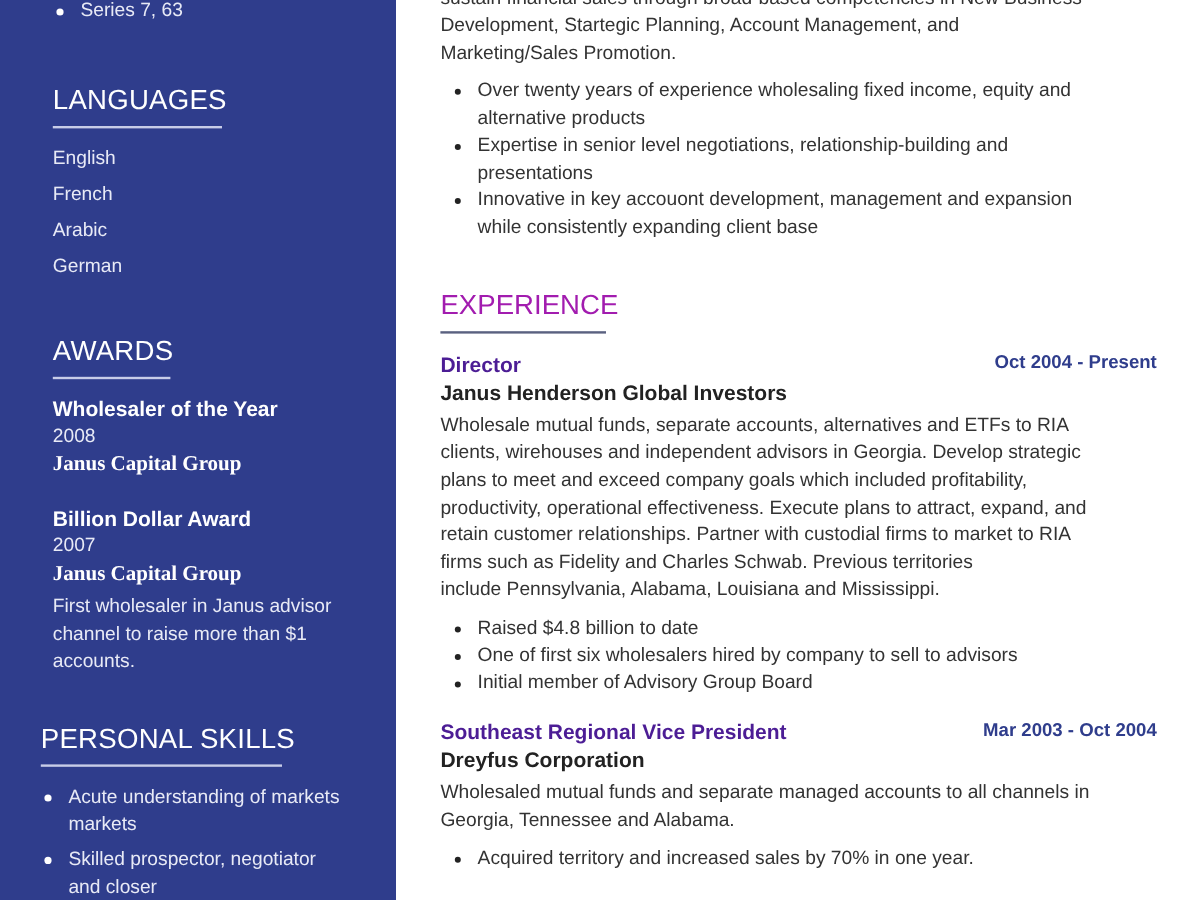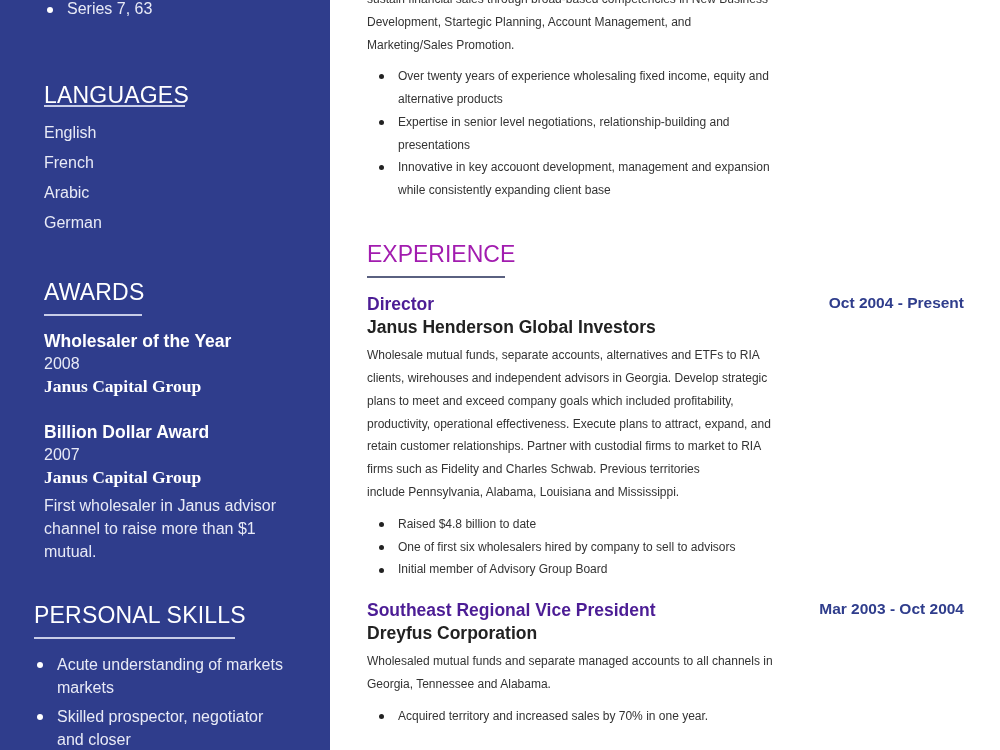--- a/index.html
+++ b/index.html
@@ -7,56 +7,56 @@
   .sidebar { position:absolute; left:0; top:0; width:330px; height:750px; background:#2f3d8c; color:#ffffff; }
   .main { position:absolute; left:330px; top:0; width:670px; height:750px; background:#ffffff; color:#333333; }
   .abs { position:absolute; }
   .side-text { font-size:16px; line-height:22px; color:#e8eaf6; }
   .side-h { font-size:23px; font-weight:500; color:#ffffff; letter-spacing:0.2px; }
   .side-rule { height:2px; background:#c8cde8; }
   .bullet-dot { position:absolute; width:6px; height:6px; border-radius:50%; background:#ffffff; }
   .award-title { font-size:17.5px; font-weight:bold; color:#ffffff; }
   .award-year { font-size:16px; color:#e8eaf6; }
   .award-org { font-size:17.5px; font-weight:bold; color:#ffffff;font-family:Liberation Serif, serif; }
-  .main-text { font-size:12px; line-height:22.8px; color:#333333; }
+  .main-text { font-size:16px; line-height:22.8px; color:#333333; }
   .main-bullet { position:absolute; width:5px; height:5px; border-radius:50%; background:#222; }
   .main-h { font-size:23px; color:#a21caf; font-weight:500; }
   .main-rule { height:2px; background:#5a6180; }
   .job-title { font-size:17.5px; font-weight:bold; color:#4c1d95; }
   .job-co { font-size:17.5px; font-weight:bold; color:#222; }
   .job-date { font-size:15.5px; color:#2f3d8c; font-weight:600; text-align:right; }
 </style>
 </head>
 <body>
 
 <div class="sidebar">
 
   <span class="bullet-dot" style="left:47px;top:7px;"></span>
   <div class="abs side-text" style="left:67px;top:-2px;">Series 7, 63</div>
 
-  <div class="abs side-h" style="left:44px;top:70px;margin-top:12px;">LANGUAGES</div>
+  <div class="abs side-h" style="left:44px;top:70px;">LANGUAGES</div>
   <div class="abs side-rule" style="left:44px;top:105px;width:141px;"></div>
   <div class="abs side-text" style="left:44px;top:122px;">English</div>
   <div class="abs side-text" style="left:44px;top:152px;">French</div>
   <div class="abs side-text" style="left:44px;top:182px;">Arabic</div>
   <div class="abs side-text" style="left:44px;top:212px;">German</div>
 
   <div class="abs side-h" style="left:44px;top:279px;">AWARDS</div>
   <div class="abs side-rule" style="left:44px;top:314px;width:98px;"></div>
 
   <div class="abs award-title" style="left:44px;top:331px;">Wholesaler of the Year</div>
   <div class="abs award-year" style="left:44px;top:355px;">2008</div>
   <div class="abs award-org" style="left:44px;top:376px;">Janus Capital Group</div>
 
   <div class="abs award-title" style="left:44px;top:422px;">Billion Dollar Award</div>
   <div class="abs award-year" style="left:44px;top:446px;">2007</div>
   <div class="abs award-org" style="left:44px;top:467px;">Janus Capital Group</div>
   <div class="abs side-text" style="left:44px;top:495px;">First wholesaler in Janus advisor</div>
   <div class="abs side-text" style="left:44px;top:518px;">channel to raise more than $1</div>
-  <div class="abs side-text" style="left:44px;top:541px;">mutual.</div>
+  <div class="abs side-text" style="left:44px;top:541px;">accounts.</div>
 
   <div class="abs side-h" style="left:34px;top:602px;">PERSONAL SKILLS</div>
   <div class="abs side-rule" style="left:34px;top:637px;width:201px;"></div>
 
   <span class="bullet-dot" style="left:37px;top:662px;"></span>
   <div class="abs side-text" style="left:57px;top:654px;">Acute understanding of markets</div>
   <div class="abs side-text" style="left:57px;top:677px;">markets</div>
 
   <span class="bullet-dot" style="left:37px;top:714px;"></span>
   <div class="abs side-text" style="left:57px;top:706px;">Skilled prospector, negotiator</div>

